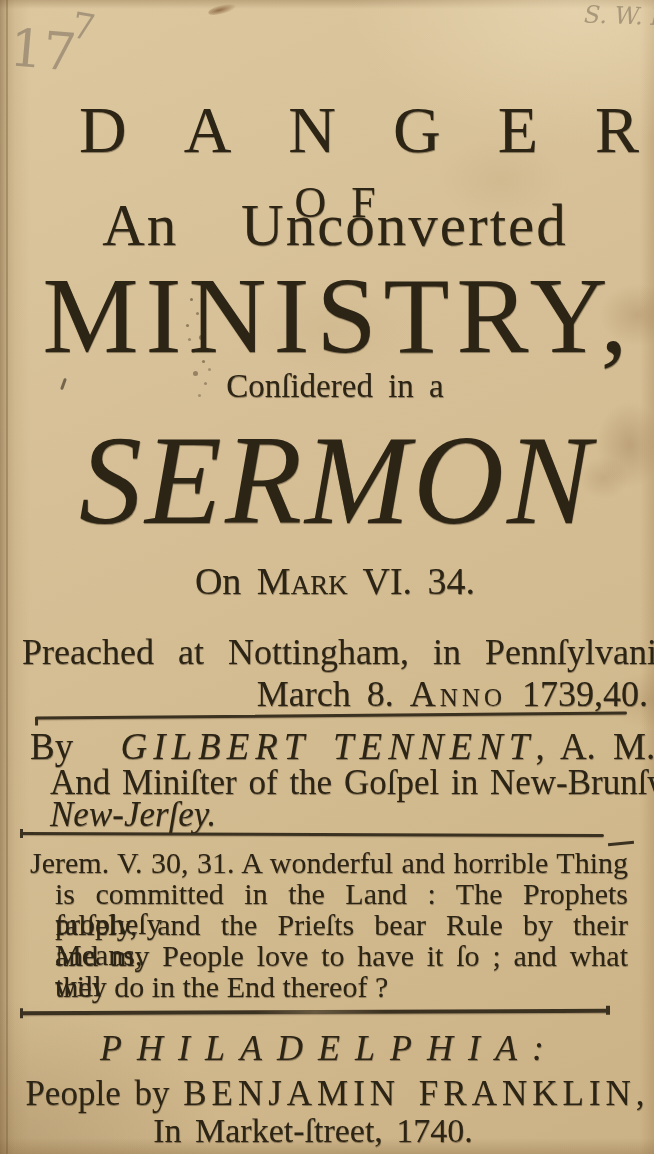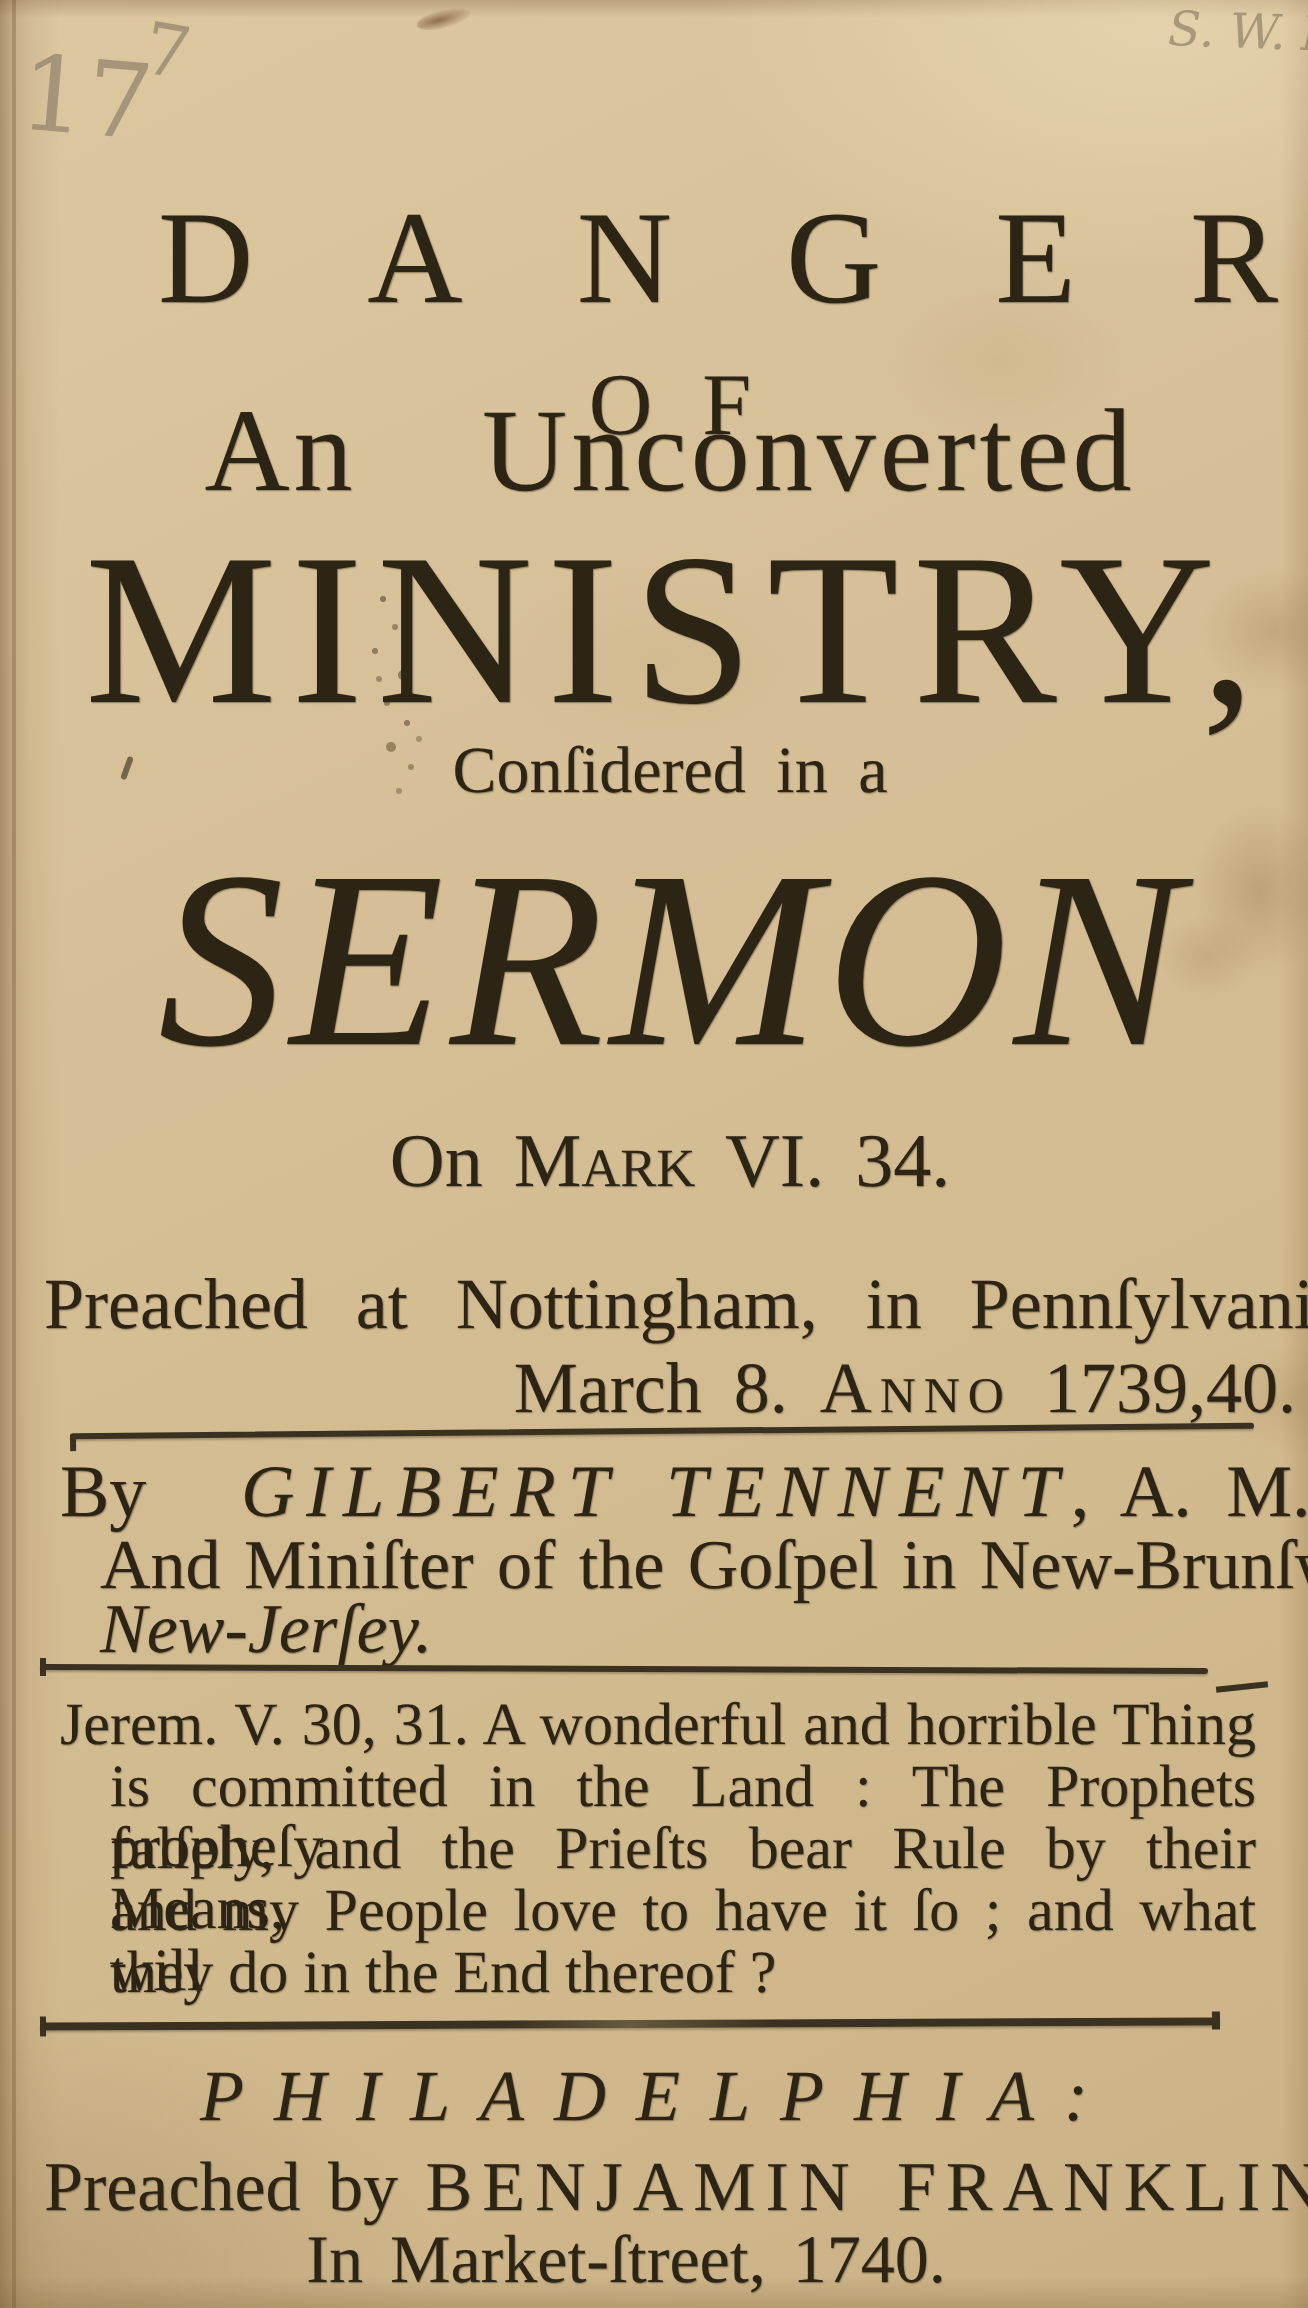--- a/index.html
+++ b/index.html
@@ -141,16 +141,16 @@
 
   <div class="epi l-epi1"><span class="seg-r">Jerem. V. 30, 31. </span><span class="seg-i">A wonderful and horrible Thing</span></div>
   <div class="epi l-epi2"><span class="seg-i">is committed in the Land : The Prophets propheſy</span></div>
   <div class="epi l-epi3"><span class="seg-i">falſely, and the Prieſts bear Rule by their Means,</span></div>
   <div class="epi l-epi4"><span class="seg-i">and my People love to have it ſo ; and what will</span></div>
   <div class="epi l-epi5"><span class="seg-i">they do in the End thereof ?</span></div>
 
   <div class="rule rule-3"></div>
 
   <div class="line l-city">PHILADELPHIA:</div>
-  <div class="line l-printer"><span class="seg-r">Preached by </span><span class="seg-csp">BENJAMIN FRANKLIN</span><span class="seg-r">,</span></div>
+  <div class="line l-printer"><span class="seg-r">People by </span><span class="seg-csp">BENJAMIN FRANKLIN</span><span class="seg-r">,</span></div>
   <div class="line l-street"><span class="seg-r">In </span><span class="seg-i">Market-ſtreet</span><span class="seg-r">, 1740.</span></div>
 
 </div>
 
 </body></html>

